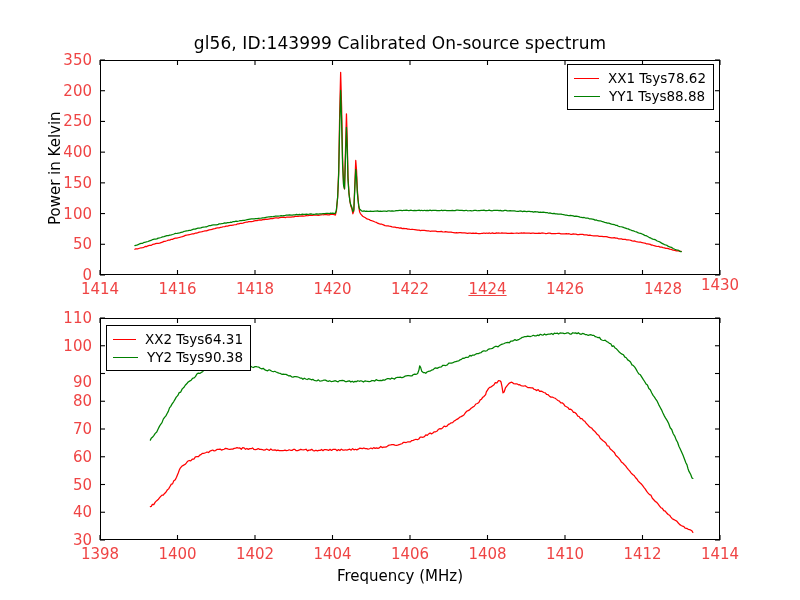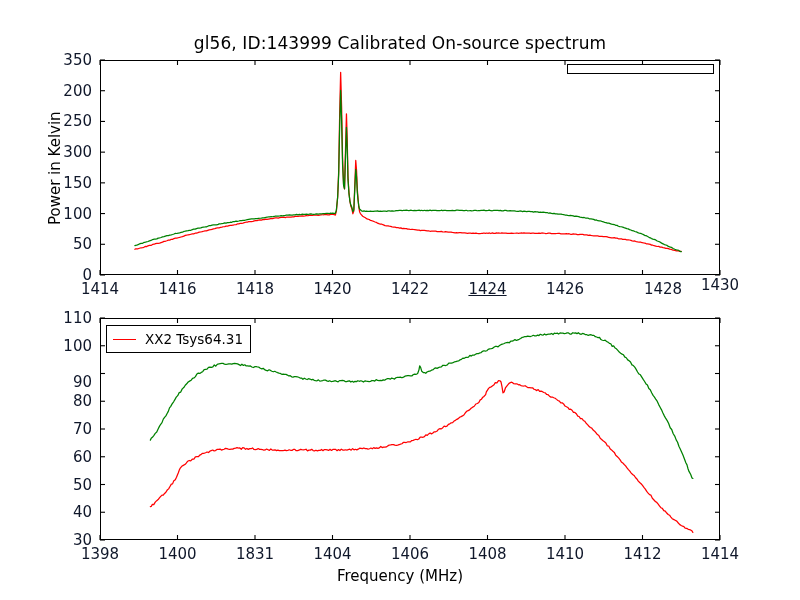--- a/index.html
+++ b/index.html
@@ -7,21 +7,21 @@
     width:800px;height:600px;background:#ffffff;
     font-family:"DejaVu Sans","Liberation Sans",sans-serif;
     overflow:hidden;position:relative;
   }
   #figure{position:absolute;left:0;top:0;width:800px;height:561px;}
   .axes-frame{position:absolute;border:1.2px solid #000;box-sizing:border-box;background:#fff;}
   .fig-title{
     position:absolute;left:0;top:33px;width:800px;text-align:center;
     font-size:17px;color:#000;letter-spacing:0.1px;
   }
-  .tick-label{position:absolute;font-size:15px;color:#0f172a;white-space:nowrap;}
+  .tick-label{position:absolute;font-size:15px;color:#ef4444;white-space:nowrap;}
   .ylab{text-align:right;}
   .xlab{text-align:center;}
   .axis-title{position:absolute;font-size:15px;color:#000;white-space:nowrap;}
   .ytitle{transform-origin:0 0;}
   .legend-box{
     position:absolute;border:1px solid #000;background:#fff;
     padding:4px 7px 4px 6px;box-sizing:border-box;
   }
   .legend-row{display:flex;align-items:center;height:18px;}
   .legend-swatch{width:26px;height:0;border-top:1.6px solid #000;margin-right:9px;}
@@ -73,20 +73,28 @@
       <line x1="720" y1="121.42857142857142" x2="715" y2="121.42857142857142" stroke="#000" stroke-width="1.1"></line>
       <line x1="100" y1="90.71428571428572" x2="105" y2="90.71428571428572" stroke="#000" stroke-width="1.1"></line>
       <line x1="720" y1="90.71428571428572" x2="715" y2="90.71428571428572" stroke="#000" stroke-width="1.1"></line>
       <line x1="100" y1="60" x2="105" y2="60" stroke="#000" stroke-width="1.1"></line>
       <line x1="720" y1="60" x2="715" y2="60" stroke="#000" stroke-width="1.1"></line>
       <path d="M134.88,249.26L135.67,248.89L136.74,248.79L138.02,248.76L139.47,248.23L141.02,247.77L142.62,247.58L143.87,247.29L145.17,246.45L146.53,246.65L147.95,245.80L149.44,245.40L150.98,245.46L152.58,244.47L154.25,244.22L155.51,243.66L156.83,243.32L158.20,243.31L159.60,243.07L161.03,242.60L162.49,242.15L163.95,241.34L165.42,241.26L166.88,240.78L168.33,240.20L169.75,240.22L171.16,239.33L172.57,239.38L173.98,238.58L175.39,238.11L176.80,238.13L178.20,237.74L179.61,237.42L181.02,237.00L182.43,236.63L183.84,236.20L185.25,235.41L186.66,235.23L188.07,234.77L189.48,234.73L190.89,234.23L192.30,233.85L193.70,233.81L195.11,233.20L196.52,233.21L197.93,232.70L199.34,232.15L200.75,231.98L202.16,231.71L203.57,231.27L204.98,230.86L206.39,230.84L207.80,230.35L209.20,229.86L210.61,229.74L212.02,229.33L213.43,228.89L214.84,228.67L216.25,228.16L217.66,227.76L219.07,227.77L220.48,227.45L221.89,227.12L223.30,226.75L224.70,226.58L226.11,226.08L227.52,226.23L228.93,225.61L230.34,225.29L231.75,225.45L233.16,225.02L234.57,224.75L235.98,224.65L237.39,223.95L238.80,223.80L240.20,223.46L241.61,223.32L243.02,223.07L244.43,222.53L245.84,222.24L247.25,222.24L248.66,221.62L250.07,221.55L251.48,221.61L252.89,221.37L254.30,220.94L255.70,220.68L257.11,220.54L258.52,220.18L259.93,219.99L261.34,220.12L262.75,219.58L264.16,219.58L265.57,219.07L266.98,219.38L268.39,219.09L269.80,218.77L271.20,218.44L272.61,218.67L274.02,218.19L275.43,217.99L276.84,217.99L278.25,218.04L279.66,217.66L281.07,217.31L282.48,217.44L283.89,217.14L285.30,217.57L286.70,217.03L288.11,217.11L289.52,217.02L290.93,217.10L292.34,216.88L293.75,216.93L295.16,216.38L296.57,216.25L297.98,216.29L299.39,216.11L300.80,216.22L302.20,215.94L303.61,216.08L305.02,215.87L306.43,215.60L307.84,215.75L309.25,215.35L310.69,215.39L312.17,215.50L313.69,215.18L315.21,215.05L316.73,215.24L318.23,215.28L319.68,215.22L321.08,214.76L322.40,214.75L323.63,214.76L324.75,214.53L326.54,214.51L328.05,214.78L329.35,214.84L330.49,214.41L331.52,214.46L332.50,214.06L334.14,214.54L335.34,215.07L336.37,211.20L337.66,197.04L338.70,170.82L339.69,113.37L340.64,72.39L341.61,106.99L342.57,158.48L343.54,183.60L344.51,188.89L345.51,149.65L346.45,113.82L347.22,139.37L348.00,176.63L348.94,192.32L349.94,201.35L350.91,206.34L351.88,208.69L352.84,213.75L353.81,211.08L354.81,184.61L355.75,160.49L356.55,170.62L357.30,189.09L358.08,199.39L358.85,207.49L359.58,211.66L360.40,213.62L361.49,214.80L362.72,216.27L363.98,216.97L365.44,217.83L366.57,218.66L367.83,219.21L369.31,219.51L370.49,220.50L371.73,220.72L373.22,221.21L375.12,222.00L376.27,222.32L377.53,223.19L378.89,223.68L380.33,224.06L381.85,224.22L383.44,224.94L385.07,225.64L386.75,225.82L388.01,225.94L389.33,226.22L390.70,226.43L392.10,226.93L393.53,227.14L394.99,227.20L396.45,227.61L397.92,227.50L399.38,228.13L400.83,227.88L402.25,228.61L403.64,228.29L405.02,228.55L406.37,228.63L407.72,229.17L409.08,229.19L410.44,229.50L411.83,229.28L413.24,229.45L414.70,229.57L416.20,229.79L417.75,230.15L419.01,230.00L420.31,230.66L421.65,230.35L423.00,230.34L424.38,230.47L425.78,230.62L427.20,230.79L428.62,230.90L430.05,231.26L431.48,231.18L432.90,231.19L434.32,231.01L435.73,231.17L437.13,231.56L438.51,231.63L439.89,231.57L441.28,231.41L442.66,231.89L444.04,232.00L445.43,231.68L446.81,231.81L448.20,232.02L449.58,232.05L450.96,232.16L452.35,232.47L453.73,232.51L455.12,232.76L456.50,232.64L457.88,232.89L459.27,232.74L460.65,232.58L462.04,232.94L463.42,232.91L464.80,232.97L466.19,233.16L467.57,233.33L468.96,233.15L470.34,233.23L471.72,233.38L473.11,233.07L474.49,233.46L475.88,233.23L477.25,233.47L478.61,233.54L479.96,233.53L481.30,233.49L482.64,233.30L483.98,232.99L485.32,233.39L486.68,233.01L488.04,233.32L489.43,232.97L490.84,233.51L492.28,232.94L493.75,233.44L495.25,233.43L496.52,232.95L497.81,233.19L499.12,232.99L500.45,233.24L501.80,232.96L503.17,233.13L504.55,233.05L505.94,233.18L507.33,233.40L508.73,233.40L510.14,233.48L511.54,233.15L512.95,233.42L514.35,233.25L515.74,233.24L517.13,233.01L518.50,233.27L519.87,233.24L521.24,232.98L522.60,233.08L523.97,232.92L525.34,233.01L526.71,233.09L528.07,233.08L529.44,233.21L530.81,233.48L532.18,233.20L533.54,233.23L534.91,233.43L536.28,233.45L537.65,233.45L539.01,233.24L540.38,233.36L541.75,232.98L543.12,233.04L544.49,233.25L545.85,233.55L547.22,233.41L548.59,233.06L549.96,233.19L551.32,233.56L552.69,233.61L554.06,233.61L555.43,233.69L556.79,233.50L558.16,233.32L559.53,233.47L560.90,233.79L562.26,233.85L563.63,233.76L565.00,233.91L566.37,233.74L567.74,233.83L569.10,233.72L570.47,234.29L571.84,234.38L573.21,233.94L574.57,234.18L575.94,234.21L577.31,234.54L578.68,234.68L580.04,234.29L581.41,234.43L582.78,234.45L584.15,234.88L585.51,234.76L586.88,234.97L588.25,235.36L589.62,235.03L590.99,235.41L592.35,235.71L593.72,235.82L595.09,235.76L596.46,235.91L597.82,235.98L599.19,236.28L600.56,236.30L601.93,236.40L603.29,236.70L604.66,236.69L606.03,236.60L607.40,236.87L608.76,237.47L610.13,237.57L611.50,237.83L612.87,237.81L614.26,237.69L615.65,238.20L617.05,238.16L618.46,238.80L619.86,238.79L621.27,238.75L622.67,239.42L624.06,239.38L625.45,239.40L626.83,239.97L628.20,239.77L629.55,240.00L630.88,240.43L632.19,240.86L633.48,241.17L634.75,240.99L636.26,241.55L637.76,241.87L639.23,242.14L640.68,242.21L642.11,242.73L643.53,242.97L644.92,243.16L646.30,243.78L647.65,243.88L648.98,244.10L650.30,244.39L651.59,245.13L652.87,245.23L654.12,245.72L655.69,246.10L657.23,246.50L658.74,246.41L660.21,247.23L661.65,247.12L663.06,247.62L664.44,247.86L665.78,248.36L667.10,248.37L668.38,248.67L669.63,249.17L671.34,249.38L673.08,250.23L674.78,250.41L676.41,250.77L677.91,250.71L679.25,251.30L680.38,251.45L681.25,251.47" class="curve" stroke="#ff0000"></path>
       <path d="M134.88,245.61L135.67,245.35L136.74,245.13L138.02,244.63L139.47,243.95L141.02,243.41L142.62,243.26L143.87,242.48L145.17,242.27L146.53,241.77L147.95,241.49L149.44,240.82L150.98,240.48L152.58,239.58L154.25,239.23L155.51,239.04L156.83,238.92L158.20,238.16L159.60,237.87L161.03,237.49L162.49,236.87L163.95,236.56L165.42,236.12L166.88,235.65L168.33,235.59L169.75,235.22L171.16,234.94L172.57,234.48L173.98,233.98L175.39,233.42L176.80,233.50L178.20,233.07L179.61,232.79L181.02,232.44L182.43,232.23L183.84,231.46L185.25,231.21L186.66,230.86L188.07,230.64L189.48,230.35L190.89,230.26L192.30,229.62L193.70,229.20L195.11,229.12L196.52,228.56L197.93,228.22L199.34,228.05L200.75,227.90L202.16,227.37L203.57,227.01L204.98,226.94L206.39,226.80L207.80,226.24L209.20,225.69L210.61,225.55L212.02,225.12L213.43,224.87L214.84,224.89L216.25,224.87L217.66,224.68L219.07,223.88L220.48,223.99L221.89,223.51L223.30,223.40L224.70,222.97L226.11,223.12L227.52,222.67L228.93,222.74L230.34,222.23L231.75,222.30L233.16,221.65L234.57,221.54L235.98,221.22L237.39,221.35L238.80,220.99L240.20,220.54L241.61,220.51L243.02,220.41L244.43,220.39L245.84,219.99L247.25,219.58L248.66,219.37L250.07,219.13L251.48,218.88L252.89,218.90L254.30,218.97L255.70,218.64L257.11,218.66L258.52,218.44L259.93,218.25L261.34,218.15L262.75,217.84L264.16,217.78L265.57,217.48L266.98,217.10L268.39,216.97L269.80,216.77L271.20,216.63L272.61,216.75L274.02,216.48L275.43,216.08L276.84,216.02L278.25,216.17L279.66,216.00L281.07,215.57L282.48,215.77L283.89,215.57L285.30,215.45L286.70,215.00L288.11,215.08L289.52,214.82L290.93,215.01L292.34,215.12L293.75,214.77L295.16,214.92L296.57,214.38L297.98,214.85L299.39,214.43L300.80,214.74L302.20,214.20L303.61,214.29L305.02,214.29L306.43,214.18L307.84,214.27L309.25,214.19L310.69,213.86L312.17,214.08L313.69,214.26L315.21,214.22L316.73,213.79L318.23,214.07L319.68,213.85L321.08,213.77L322.40,213.70L323.63,213.59L324.75,213.64L326.54,213.30L328.05,213.41L329.35,213.51L330.49,213.16L331.52,213.41L332.50,213.05L334.14,213.32L335.34,213.35L336.37,210.12L337.66,197.01L338.70,173.90L339.69,125.14L340.64,90.49L341.61,120.83L342.57,164.19L343.54,185.09L344.51,188.76L345.51,156.42L346.45,127.36L347.22,148.42L348.00,179.65L348.94,193.30L349.94,201.34L350.91,205.36L351.88,207.35L352.84,211.58L353.81,209.98L354.81,188.43L355.75,169.26L356.55,177.13L357.30,192.34L358.08,200.23L358.85,206.48L359.58,209.06L360.40,209.78L361.49,210.82L362.72,211.29L363.98,210.94L365.44,211.41L366.57,211.22L367.83,211.37L369.31,211.34L370.49,211.20L371.73,211.30L373.22,211.29L375.12,211.04L376.27,211.18L377.53,210.88L378.89,211.42L380.33,211.22L381.85,211.46L383.44,211.23L385.07,211.22L386.75,211.31L388.01,210.95L389.33,210.96L390.70,211.16L392.10,210.86L393.53,211.13L394.99,210.97L396.45,210.57L397.92,210.55L399.38,210.43L400.83,210.43L402.25,210.72L403.64,210.25L405.02,210.31L406.37,210.16L407.72,210.39L409.08,210.58L410.44,210.24L411.83,210.46L413.24,210.60L414.70,210.36L416.20,210.52L417.75,210.49L419.01,210.21L420.31,210.68L421.65,210.27L423.00,210.79L424.38,210.27L425.78,210.71L427.20,210.36L428.62,210.58L430.05,210.22L431.48,210.61L432.90,210.36L434.32,210.31L435.73,210.35L437.13,210.64L438.51,210.67L439.89,210.74L441.28,210.21L442.66,210.63L444.04,210.41L445.43,210.48L446.81,210.54L448.20,210.72L449.58,210.50L450.96,210.54L452.35,210.32L453.73,210.60L455.12,210.66L456.50,210.22L457.88,210.23L459.27,210.27L460.65,210.30L462.04,210.42L463.42,210.59L464.80,210.67L466.19,210.26L467.57,210.76L468.96,210.75L470.34,210.58L471.72,210.80L473.11,210.72L474.49,210.46L475.88,210.33L477.25,210.75L478.61,210.58L479.96,210.70L481.30,210.27L482.64,210.29L483.98,210.19L485.32,210.56L486.68,210.66L488.04,210.45L489.43,210.17L490.84,210.71L492.28,210.77L493.75,210.30L495.25,210.27L496.52,210.25L497.81,210.34L499.12,210.71L500.45,210.31L501.80,210.85L503.17,210.87L504.55,210.47L505.94,210.45L507.33,210.80L508.73,210.81L510.14,210.66L511.54,210.93L512.95,210.82L514.35,210.83L515.74,211.18L517.13,211.32L518.50,211.40L519.87,210.99L521.24,211.21L522.60,211.56L523.97,211.15L525.34,211.32L526.71,211.57L528.07,211.39L529.44,211.45L530.81,211.71L532.18,211.58L533.54,212.07L534.91,211.66L536.28,211.94L537.65,211.82L539.01,212.41L540.38,212.24L541.75,212.42L543.12,212.21L544.49,212.44L545.85,212.71L547.22,212.52L548.59,213.23L549.96,212.84L551.32,213.48L552.69,213.53L554.06,213.33L555.43,213.93L556.79,213.78L558.16,214.16L559.53,214.01L560.90,214.08L562.26,214.40L563.63,214.58L565.00,215.03L566.37,215.04L567.74,215.33L569.10,215.55L570.47,215.38L571.84,215.54L573.21,215.88L574.57,216.39L575.94,216.08L577.31,216.27L578.68,216.59L580.04,217.13L581.41,217.30L582.78,217.62L584.15,217.45L585.51,218.04L586.88,218.11L588.25,218.21L589.62,218.95L590.99,218.91L592.35,219.03L593.72,219.42L595.09,220.15L596.46,219.99L597.82,220.70L599.19,220.88L600.56,220.99L601.93,221.43L603.29,221.77L604.66,222.30L606.03,222.65L607.40,223.05L608.76,223.06L610.13,223.64L611.50,224.20L612.87,224.31L614.26,224.57L615.65,225.29L617.05,225.41L618.46,226.26L619.86,226.67L621.27,226.75L622.67,227.06L624.06,227.60L625.45,228.09L626.83,228.60L628.20,228.89L629.55,229.63L630.88,230.00L632.19,230.74L633.48,230.78L634.75,231.51L636.26,231.81L637.76,232.62L639.23,233.04L640.68,233.39L642.11,234.03L643.53,234.64L644.92,235.53L646.30,235.69L647.65,236.57L648.98,237.33L650.30,237.94L651.59,238.55L652.87,239.08L654.12,239.44L655.69,239.91L657.23,240.97L658.74,241.54L660.21,242.17L661.65,243.11L663.06,243.82L664.44,244.55L665.78,244.98L667.10,245.45L668.38,246.41L669.63,246.85L671.34,247.31L673.08,248.49L674.78,249.26L676.41,249.79L677.91,250.00L679.25,250.75L680.38,251.57L681.25,251.69" class="curve" stroke="#008000"></path>
     </svg>
 
   <div class="legend-box" id="legend1" style="left:567px;top:64px;width:147px;">
+      <div class="legend-row">
+        <span class="legend-swatch" style="border-top-color: rgb(255, 0, 0);"></span>
+        <span class="legend-text">XX1 Tsys78.62</span>
+      </div>
+      <div class="legend-row">
+        <span class="legend-swatch" style="border-top-color: rgb(0, 128, 0);"></span>
+        <span class="legend-text">YY1 Tsys88.88</span>
+      </div>
     </div>
 
   <div class="axes-frame" id="ax2-frame" style="left:100px;top:318px;width:620px;height:222px;"></div>
 
   <div class="axis-title" style="left:0px;top:567px;width:800px;text-align:center;">Frequency (MHz)</div>
 
   <svg class="plot" id="ax2-svg" width="800" height="600">
       <line x1="100" y1="540" x2="100" y2="535" stroke="#000" stroke-width="1.1"></line>
       <line x1="100" y1="318" x2="100" y2="323" stroke="#000" stroke-width="1.1"></line>
       <line x1="177.5" y1="540" x2="177.5" y2="535" stroke="#000" stroke-width="1.1"></line>
@@ -125,42 +133,46 @@
       <line x1="720" y1="318" x2="715" y2="318" stroke="#000" stroke-width="1.1"></line>
       <path d="M150.37,506.60L151.22,506.46L152.38,504.40L153.77,504.60L155.25,502.15L156.74,500.63L158.13,499.58L159.42,497.87L160.71,496.38L162.00,495.24L163.29,495.14L164.58,493.49L165.88,492.25L167.21,490.07L168.60,488.86L169.99,486.47L171.33,484.15L172.56,483.88L173.63,481.10L175.28,479.77L176.50,477.18L177.50,474.73L178.35,472.70L179.44,469.59L180.48,467.80L181.74,466.31L183.30,465.35L185.25,464.29L186.42,462.91L187.75,461.22L189.18,460.50L190.70,460.84L192.26,459.22L193.83,459.23L195.38,456.82L196.88,456.67L198.33,456.71L199.78,455.14L201.23,454.35L202.69,453.27L204.14,453.28L205.59,452.72L207.05,452.00L208.50,452.51L209.93,451.19L211.32,450.54L212.69,450.03L214.07,450.87L215.48,450.60L216.95,449.41L218.49,449.45L220.12,449.06L221.39,450.07L222.71,449.61L224.07,449.23L225.48,448.36L226.91,448.61L228.36,449.03L229.83,449.42L231.29,449.22L232.75,449.09L234.20,448.36L235.63,448.12L237.03,447.59L238.44,448.02L239.85,447.86L241.26,449.25L242.67,447.69L244.08,447.83L245.49,449.27L246.90,448.41L248.31,449.37L249.72,448.66L251.13,448.71L252.53,447.94L253.94,449.46L255.35,449.61L256.76,449.46L258.17,448.54L259.58,449.37L260.99,449.30L262.40,449.52L263.81,450.19L265.22,449.95L266.62,449.04L268.03,449.71L269.44,450.42L270.85,448.91L272.26,450.15L273.67,450.18L275.08,449.82L276.49,450.61L277.90,450.07L279.31,450.58L280.72,450.73L282.13,450.62L283.53,450.52L284.94,450.06L286.35,450.67L287.76,450.50L289.17,449.76L290.58,450.28L291.99,450.35L293.40,449.47L294.81,449.33L296.22,450.71L297.62,450.66L299.03,450.22L300.44,449.31L301.85,449.67L303.26,449.81L304.67,449.71L306.08,449.24L307.49,450.89L308.90,450.13L310.31,450.13L311.72,449.34L313.13,450.52L314.53,450.85L315.94,450.23L317.35,450.91L318.76,450.46L320.17,450.40L321.58,449.46L322.99,450.68L324.40,449.52L325.81,449.56L327.22,449.90L328.63,450.40L330.03,449.32L331.44,450.48L332.85,449.41L334.26,449.43L335.67,449.36L337.08,450.71L338.49,449.59L339.90,450.55L341.31,449.14L342.72,450.11L344.12,450.14L345.53,449.76L346.94,450.07L348.35,449.52L349.76,449.22L351.17,450.20L352.58,448.64L353.99,449.79L355.40,449.28L356.81,449.83L358.22,449.16L359.63,448.16L361.03,448.32L362.44,448.65L363.85,448.00L365.26,448.61L366.67,448.69L368.08,449.12L369.49,448.73L370.90,448.02L372.31,448.79L373.72,447.64L375.12,448.34L376.53,447.84L377.94,448.36L379.35,447.85L380.76,446.50L382.17,447.58L383.58,447.09L384.99,447.08L386.40,446.96L387.81,445.87L389.22,445.05L390.63,444.95L392.03,444.60L393.44,444.56L394.85,445.09L396.26,445.42L397.67,445.13L399.08,444.72L400.49,444.17L401.90,443.77L403.31,442.47L404.72,442.43L406.13,442.53L407.53,441.97L408.94,441.84L410.35,441.86L411.76,440.56L413.17,440.35L414.58,439.74L415.99,439.25L417.40,439.72L418.81,439.00L420.22,437.14L421.62,437.10L423.03,437.30L424.44,436.64L425.85,434.89L427.26,435.38L428.67,433.92L430.08,432.97L431.49,433.89L432.90,433.07L434.31,431.75L435.72,431.75L437.13,431.05L438.53,429.24L439.94,428.71L441.35,428.89L442.76,427.70L444.17,426.06L445.58,426.56L446.99,426.16L448.40,424.37L449.81,423.82L451.22,422.79L452.62,422.62L454.03,421.05L455.44,420.33L456.85,419.35L458.26,418.62L459.67,417.21L461.08,416.60L462.49,415.87L463.90,415.00L465.31,412.97L466.72,411.27L468.13,410.59L469.58,409.88L471.10,408.22L472.67,407.15L474.25,406.24L475.83,404.00L477.37,403.50L478.84,402.48L480.24,399.85L481.51,399.20L482.65,397.36L483.63,396.79L485.63,394.59L486.35,391.80L487.50,390.06L488.59,388.38L489.87,387.29L491.25,386.82L492.67,385.77L494.03,384.73L495.25,382.69L496.93,382.86L498.52,380.53L499.93,380.75L501.06,382.02L502.03,386.79L503.00,392.78L504.09,391.97L505.42,387.93L507.00,385.79L508.81,383.62L509.94,382.83L511.13,382.21L512.39,382.57L513.74,383.73L515.20,383.92L516.78,383.78L518.50,384.81L519.69,384.69L520.96,385.58L522.31,385.91L523.71,386.01L525.15,385.74L526.63,386.81L528.12,387.73L529.62,387.73L531.10,387.83L532.57,387.78L534.00,389.26L535.41,389.65L536.82,390.61L538.23,389.57L539.64,391.37L541.05,391.12L542.45,391.68L543.86,392.49L545.27,392.95L546.68,394.50L548.09,394.72L549.50,396.18L550.91,397.13L552.32,397.01L553.73,397.72L555.14,398.22L556.55,399.37L557.95,400.46L559.36,401.06L560.77,402.89L562.18,402.78L563.59,403.91L565.00,406.06L566.41,406.75L567.82,407.47L569.23,409.28L570.64,409.18L572.05,410.26L573.45,412.36L574.86,412.43L576.27,413.66L577.68,416.05L579.09,416.50L580.50,418.59L581.91,418.50L583.32,420.45L584.73,421.22L586.14,423.25L587.55,424.62L588.95,426.22L590.36,427.47L591.77,428.13L593.18,430.01L594.59,431.18L596.00,432.76L597.41,434.58L598.82,435.52L600.23,438.29L601.64,439.49L603.05,440.74L604.45,441.72L605.86,442.97L607.27,445.77L608.68,446.00L610.09,448.77L611.50,449.91L612.91,451.29L614.32,452.40L615.73,455.27L617.14,456.55L618.55,457.89L619.95,459.58L621.36,461.88L622.77,462.94L624.18,464.52L625.59,465.90L627.00,467.88L628.41,469.66L629.82,471.12L631.23,473.12L632.64,474.46L634.05,475.47L635.45,477.51L636.86,478.95L638.27,481.13L639.68,482.53L641.09,483.78L642.50,485.36L643.91,487.28L645.32,489.07L646.73,491.31L648.14,493.10L649.55,494.69L650.95,495.17L652.36,498.29L653.77,499.73L655.18,501.36L656.59,502.27L658.00,503.88L659.42,505.79L660.87,507.73L662.33,508.32L663.80,510.55L665.26,511.09L666.72,513.05L668.15,514.55L669.55,515.22L670.92,517.09L672.24,518.72L673.50,519.39L675.17,520.29L676.77,521.14L678.31,522.99L679.80,524.62L681.22,525.45L682.58,526.18L683.88,526.56L685.12,528.03L686.73,528.40L688.28,529.32L689.73,529.64L691.01,530.22L692.08,531.00L692.87,532.44" class="curve" stroke="#ff0000"></path>
       <path d="M150.37,440.12L151.22,438.31L152.38,437.30L153.77,435.58L155.25,433.37L156.74,431.98L158.13,428.95L159.42,426.37L160.71,424.27L162.00,422.60L163.29,419.14L164.58,417.34L165.88,415.86L167.12,413.50L168.31,411.39L169.51,407.85L170.75,406.33L172.11,403.84L173.63,401.80L174.89,399.59L176.26,397.14L177.70,395.66L179.20,392.60L180.72,392.10L182.25,388.88L183.77,387.58L185.25,385.28L186.70,383.80L188.16,381.99L189.61,381.12L191.06,380.30L192.52,378.29L193.97,377.98L195.42,376.64L196.88,374.06L198.33,373.11L199.78,373.42L201.23,372.39L202.69,371.69L204.14,369.65L205.59,369.35L207.05,369.12L208.50,367.35L209.95,367.04L211.41,367.33L212.86,366.89L214.31,364.91L215.77,366.15L217.22,364.35L218.67,363.98L220.12,363.55L221.58,363.32L223.03,363.45L224.48,364.05L225.94,364.41L227.39,364.18L228.84,363.79L230.30,363.78L231.75,364.19L233.20,363.64L234.66,363.47L236.11,363.60L237.56,363.89L239.02,364.65L240.47,365.55L241.92,364.24L243.38,365.43L244.80,364.79L246.19,365.93L247.56,365.89L248.95,366.13L250.36,365.89L251.82,367.00L253.36,367.53L255.00,366.66L256.26,366.69L257.58,367.00L258.95,367.17L260.35,368.30L261.78,368.92L263.24,368.30L264.70,369.68L266.17,370.44L267.63,370.79L269.08,369.79L270.50,370.42L271.91,371.26L273.32,371.76L274.73,371.27L276.14,371.98L277.55,372.62L278.95,373.08L280.36,373.41L281.77,374.35L283.18,374.13L284.59,374.46L286.00,374.41L287.41,375.07L288.82,375.98L290.23,375.70L291.64,376.85L293.05,377.14L294.45,376.65L295.86,376.60L297.27,376.76L298.68,377.27L300.09,378.08L301.50,378.07L302.91,379.27L304.32,378.17L305.73,379.03L307.14,379.52L308.55,378.70L309.95,379.06L311.36,379.80L312.77,379.38L314.18,380.31L315.59,380.61L317.00,380.82L318.41,379.89L319.82,381.16L321.23,380.91L322.64,380.56L324.05,380.03L325.45,380.13L326.86,380.84L328.27,381.36L329.68,380.72L331.09,381.52L332.50,381.36L333.91,381.03L335.32,380.68L336.73,381.42L338.14,381.77L339.55,380.61L340.95,380.57L342.36,380.39L343.77,380.59L345.18,381.60L346.59,381.59L348.00,381.13L349.41,380.83L350.82,382.02L352.23,381.19L353.64,382.15L355.05,381.33L356.45,381.64L357.86,380.75L359.27,381.29L360.68,380.76L362.09,381.20L363.50,382.04L364.91,380.86L366.32,381.14L367.73,381.35L369.14,381.55L370.55,381.36L371.95,380.50L373.36,380.68L374.77,381.02L376.18,379.62L377.59,380.48L379.00,380.52L380.41,380.39L381.82,380.63L383.23,379.86L384.64,380.22L386.05,379.23L387.45,378.65L388.86,378.64L390.27,379.14L391.68,378.07L393.09,378.51L394.50,379.05L395.94,377.75L397.42,377.36L398.94,377.31L400.46,377.15L401.98,377.76L403.48,377.17L404.93,376.15L406.33,375.81L407.65,375.66L408.88,375.50L410.00,375.79L411.81,375.92L413.37,374.50L414.72,374.06L415.88,374.41L416.88,374.03L417.75,373.31L418.96,369.85L419.69,365.85L420.62,367.42L421.77,371.33L423.56,372.70L424.59,372.57L425.74,373.24L427.00,371.96L428.39,371.43L429.89,371.24L431.51,370.22L433.25,369.70L434.44,368.30L435.71,367.82L437.06,368.33L438.46,367.60L439.90,367.03L441.38,366.89L442.87,365.29L444.37,365.34L445.85,365.51L447.32,364.90L448.75,363.08L450.16,363.22L451.57,363.14L452.98,362.59L454.39,361.98L455.80,361.74L457.20,361.07L458.61,360.93L460.02,359.83L461.43,359.41L462.84,358.13L464.25,358.33L465.66,357.46L467.07,357.26L468.48,357.20L469.89,355.42L471.30,356.08L472.70,355.08L474.11,355.22L475.52,354.22L476.93,353.59L478.34,353.61L479.75,352.97L481.16,352.57L482.57,351.34L483.98,350.74L485.39,351.13L486.80,350.74L488.20,349.38L489.61,348.87L491.02,348.75L492.43,348.42L493.84,347.34L495.25,346.46L496.66,346.43L498.07,346.85L499.48,345.51L500.89,344.69L502.30,344.09L503.70,343.74L505.11,343.01L506.52,342.62L507.93,342.39L509.34,342.76L510.75,341.02L512.16,341.11L513.57,340.58L514.98,339.64L516.39,340.46L517.80,339.87L519.20,339.32L520.61,338.52L522.02,337.41L523.43,337.13L524.84,336.54L526.25,336.55L527.66,336.07L529.07,336.28L530.48,336.52L531.89,335.96L533.30,335.26L534.70,335.84L536.11,335.96L537.52,335.07L538.93,335.58L540.34,334.29L541.75,334.84L543.16,335.09L544.57,333.99L545.98,334.91L547.39,334.39L548.80,334.23L550.20,334.15L551.61,333.45L553.02,334.51L554.43,333.08L555.84,333.50L557.25,333.10L558.66,333.99L560.07,332.88L561.48,333.04L562.89,333.10L564.30,333.54L565.70,333.31L567.11,332.89L568.52,332.94L569.93,334.01L571.34,334.01L572.75,332.74L574.16,333.02L575.57,332.90L576.98,333.62L578.39,332.71L579.80,333.93L581.20,334.35L582.61,333.40L584.02,333.84L585.43,334.70L586.84,334.70L588.25,335.31L589.66,334.93L591.07,334.69L592.48,335.45L593.89,335.35L595.30,336.67L596.70,337.01L598.11,337.72L599.52,337.44L600.93,339.55L602.34,340.24L603.75,340.50L605.16,340.13L606.57,341.46L607.98,342.13L609.39,343.36L610.80,343.77L612.20,346.37L613.61,345.91L615.02,347.92L616.43,348.84L617.84,350.45L619.25,352.10L620.66,353.20L622.07,354.12L623.48,354.81L624.89,357.17L626.30,357.76L627.70,359.86L629.11,360.77L630.52,362.08L631.93,364.87L633.34,365.55L634.75,367.19L636.16,369.36L637.57,371.98L638.98,374.03L640.39,374.80L641.80,377.10L643.20,379.42L644.61,381.48L646.02,383.91L647.43,384.98L648.84,388.60L650.25,389.78L651.66,392.76L653.07,395.39L654.48,397.07L655.89,399.48L657.30,401.42L658.70,404.62L660.11,407.24L661.52,409.86L662.93,413.00L664.34,415.87L665.75,418.44L667.19,420.60L668.67,423.45L670.19,427.75L671.71,429.50L673.23,433.72L674.73,436.09L676.18,439.88L677.58,442.24L678.90,446.29L680.13,448.72L681.25,451.23L683.04,455.28L684.55,459.28L685.85,462.73L686.99,464.84L688.02,468.75L689.00,471.41L690.72,474.56L692.01,477.96L692.87,478.44" class="curve" stroke="#008000"></path>
     </svg>
 
   <div class="legend-box" id="legend2" style="left:106px;top:325px;width:145px;">
       <div class="legend-row">
         <span class="legend-swatch" style="border-top-color: rgb(255, 0, 0);"></span>
         <span class="legend-text">XX2 Tsys64.31</span>
       </div>
+      <div class="legend-row">
+        <span class="legend-swatch" style="border-top-color: rgb(0, 128, 0);"></span>
+        <span class="legend-text">YY2 Tsys90.38</span>
+      </div>
     </div>
 
 <div class="tick-label xlab" style="left: 70px; top: 280px; width: 60px;">1414</div>
     <div class="tick-label xlab" style="left: 147.5px; top: 280px; width: 60px;">1416</div>
     <div class="tick-label xlab" style="left: 225px; top: 280px; width: 60px;">1418</div>
     <div class="tick-label xlab" style="left: 302.5px; top: 280px; width: 60px;">1420</div>
     <div class="tick-label xlab" style="left: 380px; top: 280px; width: 60px;">1422</div>
     <div class="tick-label xlab" style="left: 457.5px; top: 280px; width: 60px; text-decoration: underline;">1424</div>
     <div class="tick-label xlab" style="left: 535px; top: 280px; width: 60px;">1426</div>
     <div class="tick-label xlab" style="left: 633px; top: 280px; width: 60px;">1428</div>
     <div class="tick-label xlab" style="left: 690px; top: 276px; width: 60px;">1430</div>
     <div class="tick-label ylab" style="left: 34px; top: 266px; width: 58px;">0</div>
     <div class="tick-label ylab" style="left: 34px; top: 235.286px; width: 58px;">50</div>
     <div class="tick-label ylab" style="left: 34px; top: 204.571px; width: 58px;">100</div>
     <div class="tick-label ylab" style="left: 34px; top: 173.857px; width: 58px;">150</div>
-    <div class="tick-label ylab" style="left: 34px; top: 143.143px; width: 58px;">300</div>
+    <div class="tick-label ylab" style="left: 34px; top: 143.143px; width: 58px;">400</div>
     <div class="tick-label ylab" style="left: 34px; top: 112.429px; width: 58px;">250</div>
     <div class="tick-label ylab" style="left: 34px; top: 81.7143px; width: 58px;">200</div>
     <div class="tick-label ylab" style="left: 34px; top: 51px; width: 58px;">350</div>
     <div class="tick-label xlab" style="left: 70px; top: 545px; width: 60px;">1398</div>
     <div class="tick-label xlab" style="left: 147.5px; top: 545px; width: 60px;">1400</div>
-    <div class="tick-label xlab" style="left: 225px; top: 545px; width: 60px;">1831</div>
+    <div class="tick-label xlab" style="left: 225px; top: 545px; width: 60px;">1402</div>
     <div class="tick-label xlab" style="left: 302.5px; top: 545px; width: 60px;">1404</div>
     <div class="tick-label xlab" style="left: 380px; top: 545px; width: 60px;">1406</div>
     <div class="tick-label xlab" style="left: 457.5px; top: 545px; width: 60px;">1408</div>
     <div class="tick-label xlab" style="left: 535px; top: 545px; width: 60px;">1410</div>
     <div class="tick-label xlab" style="left: 612.5px; top: 545px; width: 60px;">1412</div>
     <div class="tick-label xlab" style="left: 690px; top: 545px; width: 60px;">1414</div>
     <div class="tick-label ylab" style="left: 34px; top: 531px; width: 58px;">30</div>
     <div class="tick-label ylab" style="left: 34px; top: 503.25px; width: 58px;">40</div>
     <div class="tick-label ylab" style="left: 34px; top: 475.5px; width: 58px;">50</div>
     <div class="tick-label ylab" style="left: 34px; top: 447.75px; width: 58px;">60</div>

